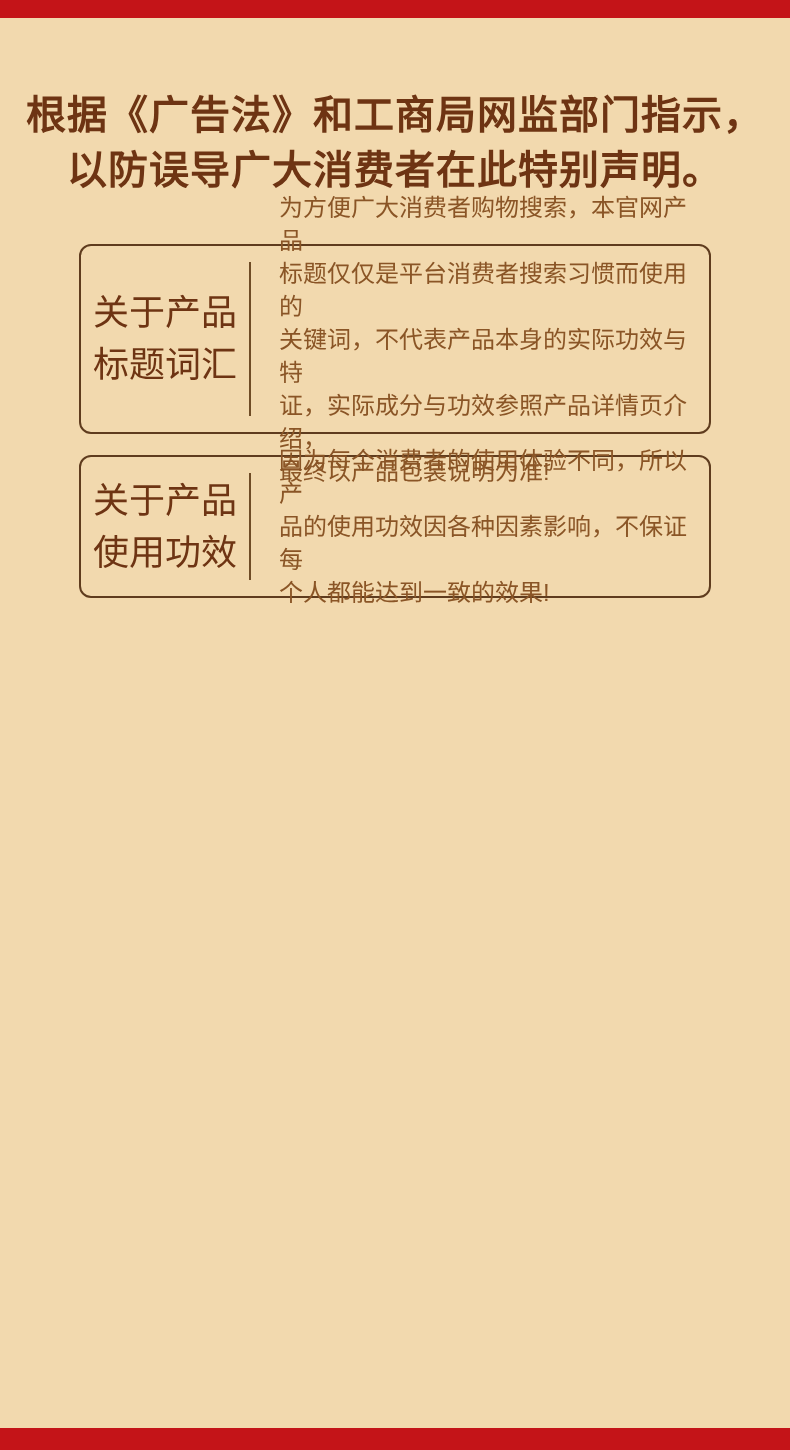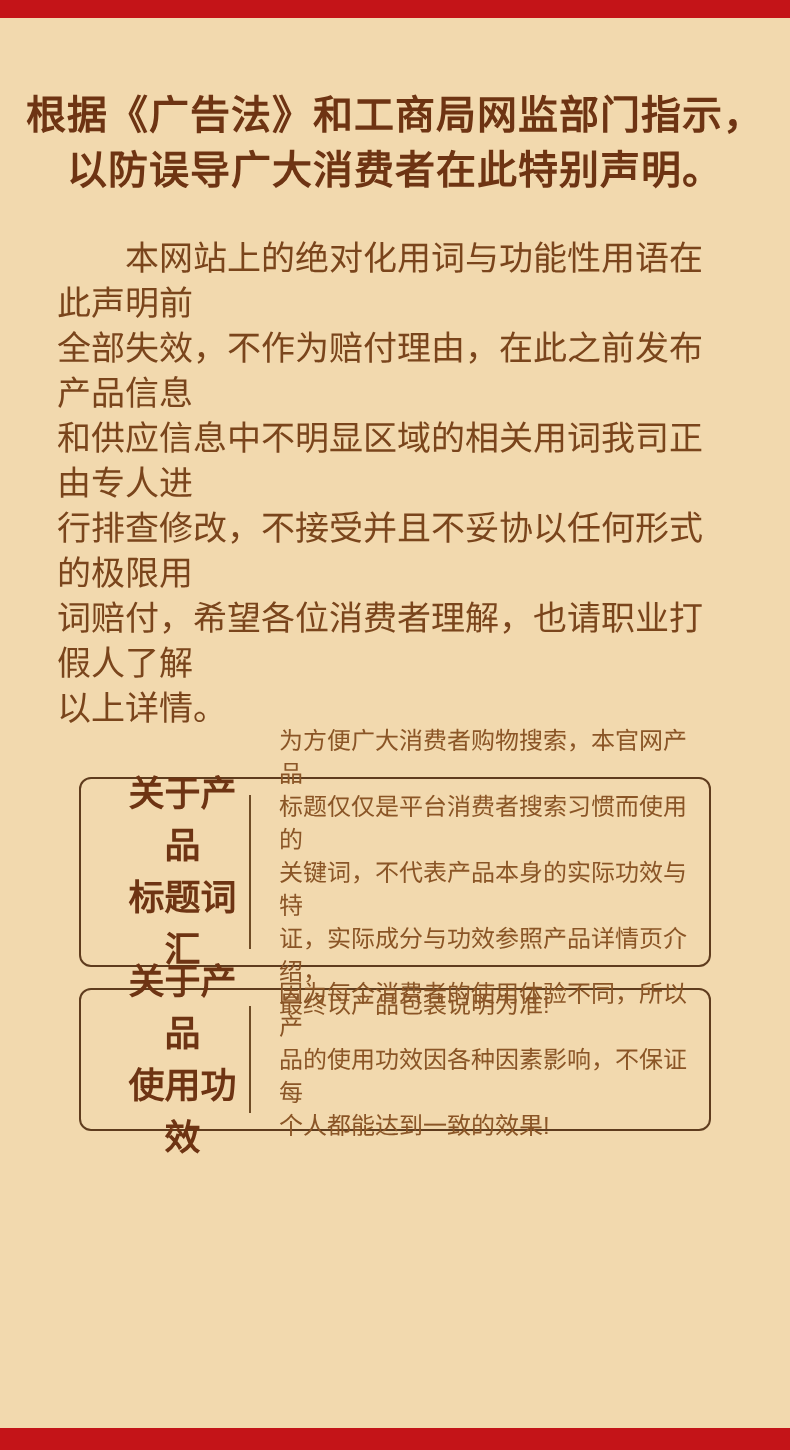--- a/index.html
+++ b/index.html
@@ -57,25 +57,24 @@
     display: flex;
     align-items: center;
   }
   .box.b1 { margin-top: 46px; height: 190px; }
   .box.b2 { margin-top: 21px; height: 143px; }
   .box-label {
     width: 168px;
     flex: 0 0 168px;
     text-align: center;
     font-size: 36px;
-    font-weight: bold;
+    font-weight: normal;
     line-height: 52px;
     color: var(--dark);
     white-space: pre-line;
-    padding-left: 35px;
   }
   .box-divider {
     width: 2px;
     flex: 0 0 2px;
     align-self: stretch;
     margin: 16px 0;
     background: #6f4c26;
   }
   .box-text {
     flex: 1 1 auto;
@@ -91,26 +90,20 @@
 <body>
 
 <div class="page">
 
   <div class="bar top"></div>
 
   <h1 class="title">根据《广告法》和工商局网监部门指示，
 以防误导广大消费者在此特别声明。</h1>
 
 
-  <p class="para p2">　　本网站上的绝对化用词与功能性用语在此声明前
-全部失效，不作为赔付理由，在此之前发布产品信息
-和供应信息中不明显区域的相关用词我司正由专人进
-行排查修改，不接受并且不妥协以任何形式的极限用
-词赔付，希望各位消费者理解，也请职业打假人了解
-以上详情。</p>
 
   <div class="box b1">
     <div class="box-label">关于产品
 标题词汇</div>
     <div class="box-divider"></div>
     <div class="box-text">为方便广大消费者购物搜索，本官网产品
 标题仅仅是平台消费者搜索习惯而使用的
 关键词，不代表产品本身的实际功效与特
 证，实际成分与功效参照产品详情页介绍，
 最终以产品包装说明为准!</div>

